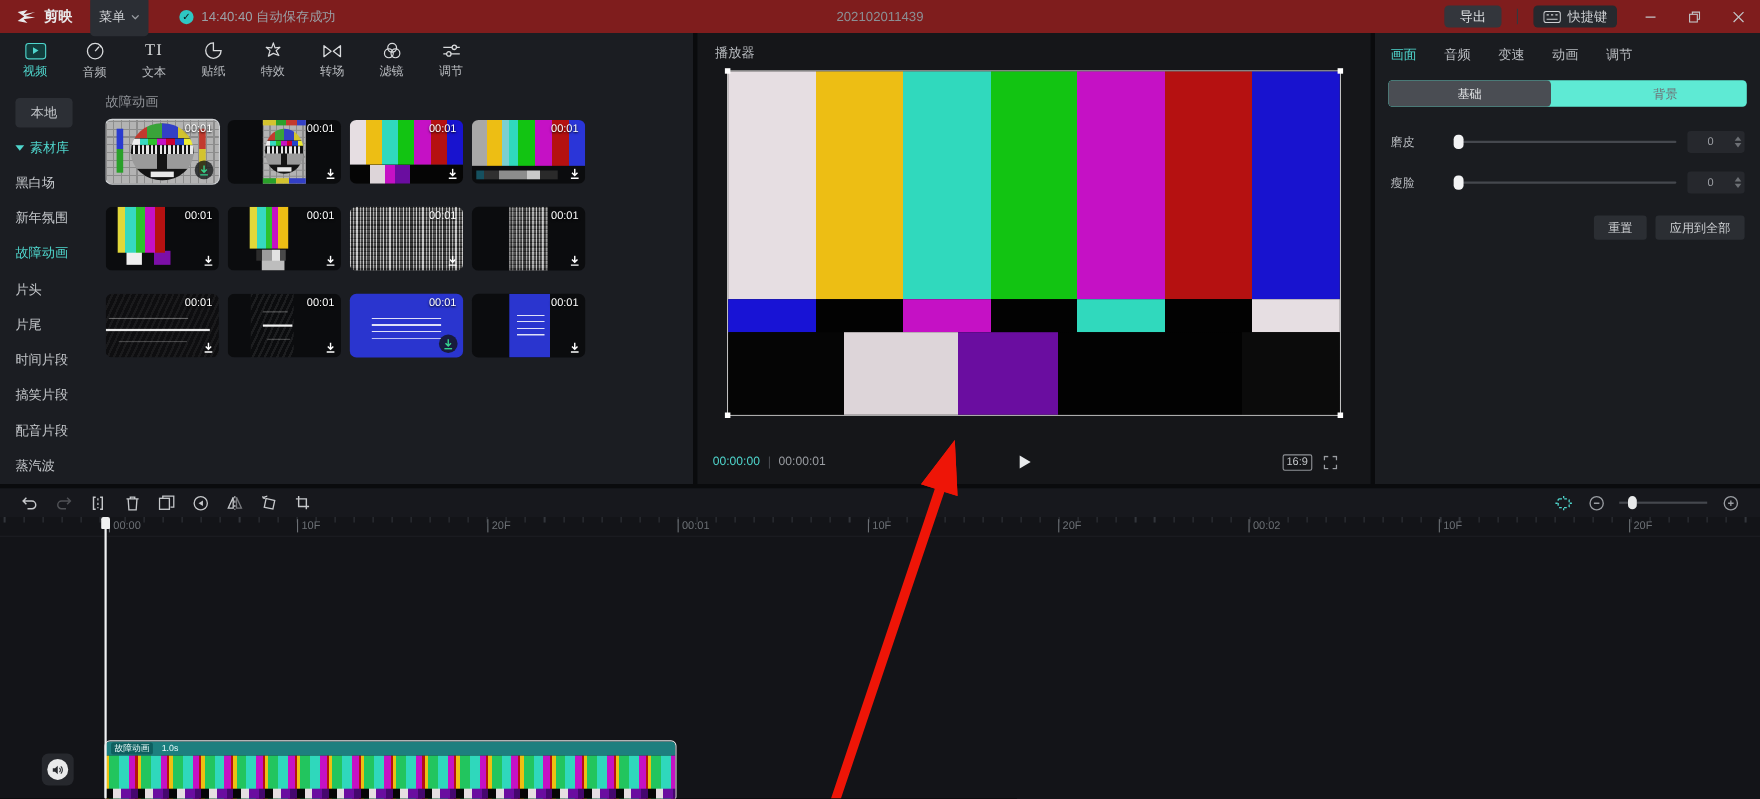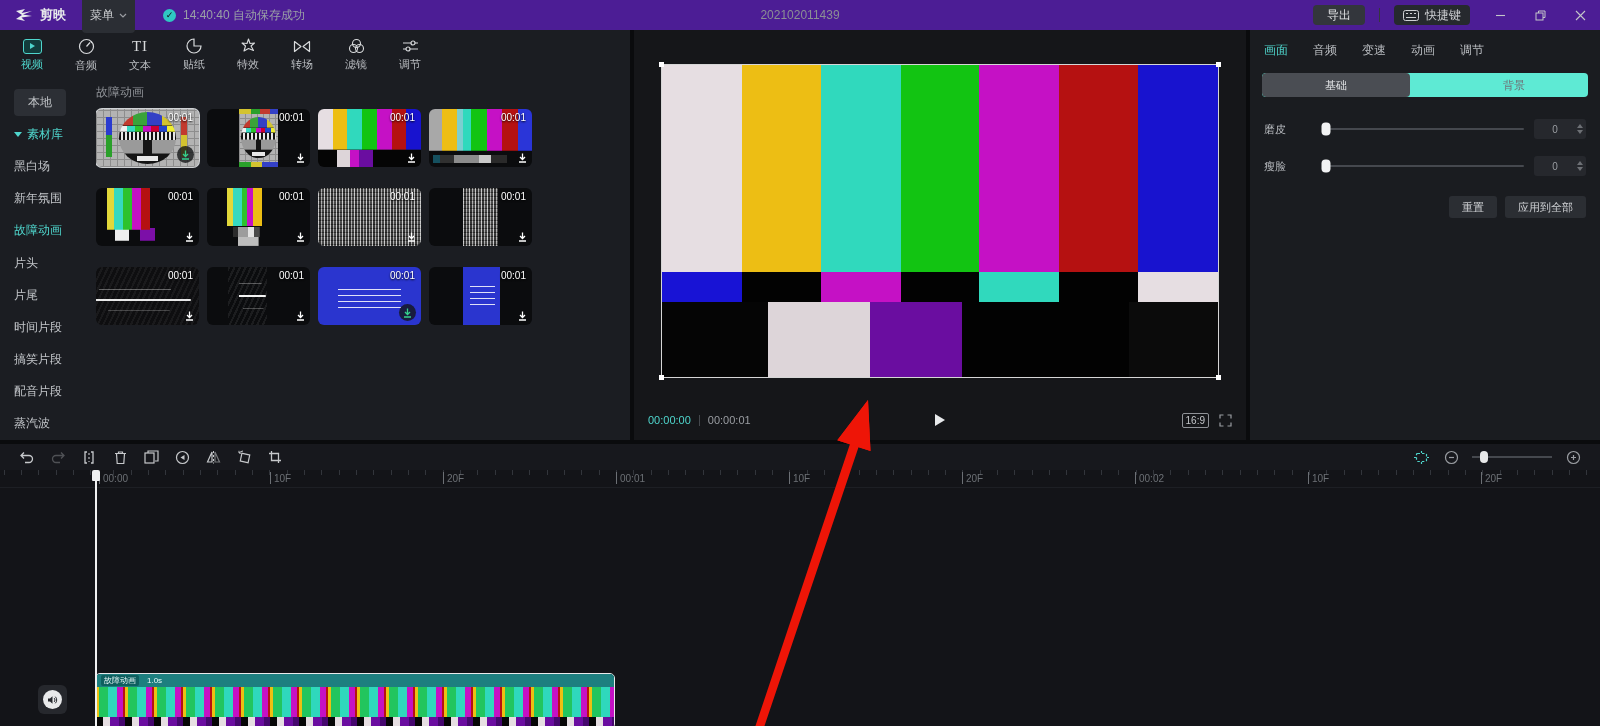--- a/index.html
+++ b/index.html
@@ -1,19 +1,19 @@
 <!DOCTYPE html>
 <html><head>
 <meta charset="utf-8">
 <style>
   *{margin:0;padding:0;box-sizing:border-box;font-family:"Liberation Sans","DejaVu Sans",sans-serif;}
   html,body{width:1600px;height:726px;background:#0a0b0d;overflow:hidden;position:relative;color:#c9cbce;}
   svg{display:block;}
   
-  .topbar{position:absolute;top:0;left:0;width:1600px;height:30px;background:#4c1d95;display:flex;align-items:center;z-index:5;}
+  .topbar{position:absolute;top:0;left:0;width:1600px;height:30px;background:#7f1d1d;display:flex;align-items:center;z-index:5;}
   .logo-wrap{display:flex;align-items:center;gap:6px;margin-left:14px;}
   .logo-text{color:#e8eaec;font-size:13px;font-weight:bold;}
   .menu-btn{margin-left:16px;background:#2b2e34;border-radius:4px;height:36px;padding:0 8px;display:flex;align-items:center;gap:5px;font-size:12px;color:#cfd1d4;cursor:pointer;}
   .autosave{display:flex;align-items:center;gap:7px;margin-left:28px;font-size:12px;color:#9aa0a6;}
   .save-dot{width:13px;height:13px;border-radius:50%;background:#2fc7c3;color:#0b0d0f;font-size:9px;line-height:13px;text-align:center;font-weight:bold;}
   .doc-title{position:absolute;left:0;right:0;text-align:center;font-size:12px;color:#8b8f94;pointer-events:none;}
   .topbar-right{margin-left:auto;display:flex;align-items:center;gap:0;}
   .export-btn{background:#33363c;border-radius:4px;height:20px;padding:0 14px;font-size:12px;color:#dfe1e3;display:flex;align-items:center;cursor:pointer;}
   .tb-sep{width:1px;height:14px;background:#35383d;margin:0 14px;}
   .shortcut-btn{display:flex;align-items:center;gap:6px;font-size:12px;color:#cfd1d4;background:#26292e;border-radius:4px;height:20px;padding:0 9px;cursor:pointer;}
@@ -82,21 +82,21 @@
   .p12 .strip{position:absolute;left:33%;top:0;width:36%;height:100%;background:#2a35cf;}
   .p12 .btxt{left:40%;top:32%;width:24%;height:34%;}
   
   .player-title{font-size:12px;color:#b9bcc0;padding:10px 0 0 16px;}
   .video-wrap{position:absolute;left:27px;top:34px;width:558px;height:314px;border:1px solid #d6d6d6;background:#000;}
   .smpte-top{position:absolute;left:0;top:0;width:100%;height:66.5%;background:linear-gradient(90deg,#e6dee2 0 14.3%,#edbe14 14.3% 28.6%,#30d9bd 28.6% 42.9%,#12c412 42.9% 57.1%,#c511c5 57.1% 71.4%,#b51111 71.4% 85.7%,#1813cf 85.7% 100%);}
   .smpte-mid{position:absolute;left:0;top:66.5%;width:100%;height:9.5%;background:linear-gradient(90deg,#1813d5 0 14.3%,#020202 14.3% 28.6%,#c511c5 28.6% 42.9%,#020202 42.9% 57.1%,#30d9bd 57.1% 71.4%,#020202 71.4% 85.7%,#e6dee2 85.7% 100%);}
   .smpte-bot{position:absolute;left:0;top:76%;width:100%;height:24%;background:linear-gradient(90deg,#050505 0 19%,#ddd5d9 19% 37.5%,#6a0da0 37.5% 54%,#020202 54% 84%,#0b0b0b 84% 100%);}
   .handle{position:absolute;width:5px;height:5px;background:#fff;z-index:2;}
   .h-tl{left:-3px;top:-3px;} .h-tr{right:-3px;top:-3px;} .h-bl{left:-3px;bottom:-3px;} .h-br{right:-3px;bottom:-3px;}
-  .player-ctrl{position:absolute;left:0;right:0;bottom:9px;height:22px;display:flex;align-items:center;padding:0 14px;}
+  .player-ctrl{position:absolute;left:0;right:16px;bottom:9px;height:22px;display:flex;align-items:center;padding:0 14px;}
   .t-cur{font-size:11px;color:#4fd6cd;}
   .t-sep{width:1px;height:11px;background:#44474c;margin:0 8px;}
   .t-total{font-size:11px;color:#9a9da2;}
   .play-btn{position:absolute;left:50%;transform:translateX(-50%);cursor:pointer;}
   .ctrl-right{margin-left:auto;display:flex;align-items:center;gap:10px;padding-left:40px;}
   .ratio-box{border:1px solid #8f9297;border-radius:2px;color:#c3c6c9;font-size:10px;padding:1px 3px;cursor:pointer;}
   
   .insp-tabs{display:flex;gap:25px;padding:12px 0 0 14px;font-size:12px;}
   .itab{color:#b9bcc0;cursor:pointer;}
   .itab.active{color:#4fd6cd;}
@@ -410,20 +410,21 @@
             <svg width="9" height="10" viewBox="0 0 9 10">
               <path d="M4.5 0.5 V6 M2 4 L4.5 6.5 L7 4 M1 9 H8" stroke="currentColor" fill="none" stroke-width="1.3"></path>
             </svg>
           </span>
       </div>
     </div>
   </div>
 </div>
 
 <div class="panel center-panel">
+  <div class="player-title">播放器</div>
   <div class="video-wrap">
     <div class="smpte-top"></div>
     <div class="smpte-mid"></div>
     <div class="smpte-bot"></div>
     <div class="handle h-tl"></div>
     <div class="handle h-tr"></div>
     <div class="handle h-bl"></div>
     <div class="handle h-br"></div>
   </div>
   <div class="player-ctrl">

